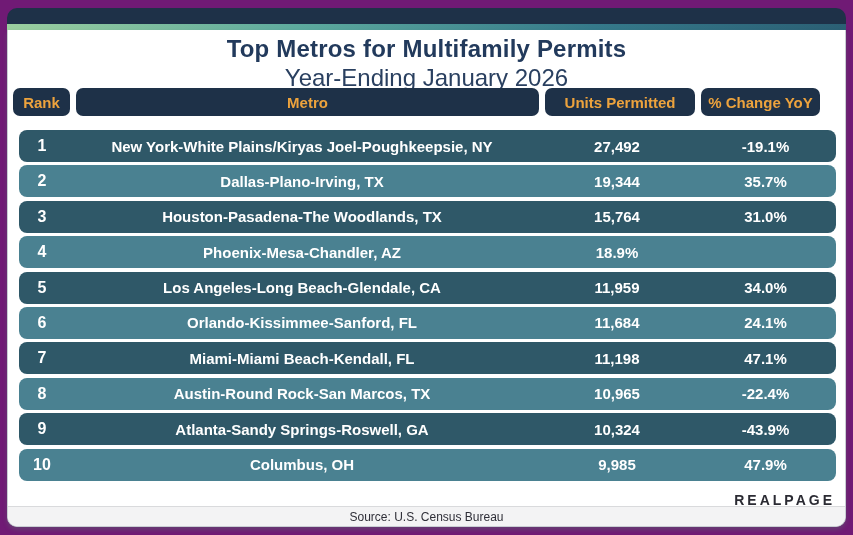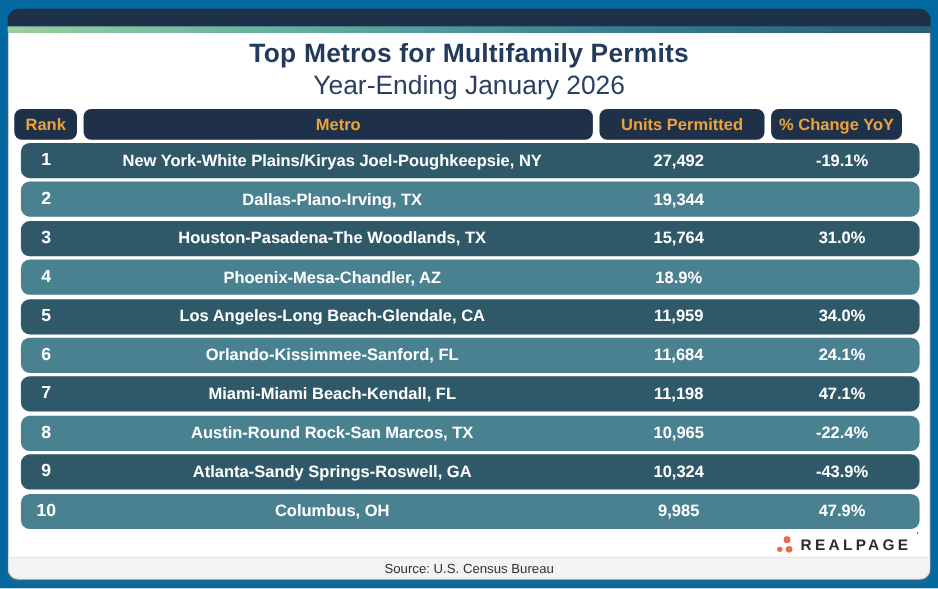--- a/index.html
+++ b/index.html
@@ -1,58 +1,58 @@
 <!DOCTYPE html>
 <html><head>
 <meta charset="utf-8">
 <style>
   * { margin:0; padding:0; box-sizing:border-box; }
   html,body { width:853px; height:535px; background:#ffffff; overflow:hidden;
               font-family:"Liberation Sans", sans-serif; }
-  .stage { position:relative; width:853px; height:535px; background:#0369a1; }
+  .stage { position:relative; width:853px; height:535px; background:#701a75; }
 
   
   .top-bar { position:absolute; left:7px; top:8px; width:839px; height:16px;
              background:#1e3148; border-radius:10px 10px 0 0; }
   .grad-strip { position:absolute; left:7px; top:24px; width:839px; height:6px;
                 background:linear-gradient(to right,#9bcf9f,#5daa9e 35%,#35798a 70%,#2b5f74); }
 
   
   .card { position:absolute; left:7px; top:30px; width:839px; height:497px;
           background:#ffffff; border:1px solid #c9ced3; border-top:none;
           border-radius:0 0 10px 10px; box-shadow:0 3px 4px rgba(90,100,110,.45); }
 
   .title { position:absolute; left:0; top:5px; width:100%; text-align:center;
            font-size:24px; font-weight:bold; color:#223a5c; letter-spacing:.2px; }
   .subtitle { position:absolute; left:0; top:34px; width:100%; text-align:center;
               font-size:24px; font-weight:400; color:#2a4060; }
 
   
-  .thead { position:absolute; left:0; top:69px; width:100%; height:28px; }
+  .thead { position:absolute; left:0; top:58px; width:100%; height:28px; }
   .pill { position:absolute; height:28px; background:#1e3148; border-radius:7px;
           color:#eda33d; font-size:15px; font-weight:bold; display:flex;
           align-items:center; justify-content:center; }
   .pill-rank   { left:5px;   width:57px;  }
   .pill-metro  { left:68px;  width:463px; }
   .pill-units  { left:537px; width:150px; }
   .pill-change { left:693px; width:119px; }
 
   
   .rows { position:absolute; left:11px; top:100px; width:817px; }
   .row { width:817px; height:32px; margin-bottom:3.4px; border-radius:8px;
          display:grid; grid-template-columns:46px 474px 156px 141px;
          align-items:center; color:#ffffff; font-size:15px; font-weight:bold; }
   .row:nth-child(odd)  { background:#2f5868; }
   .row:nth-child(even) { background:#4a8191; }
   .cell { text-align:center; white-space:nowrap; }
   .cell-rank { font-size:16px; }
 
   
   .brand { position:absolute; right:10px; top:457px; height:20px;
-           display:flex; align-items:flex-start; gap:5px; }
+           display:flex; align-items:flex-start; gap:5px;flex-direction:column; }
   .brand-text { font-size:14px; font-weight:bold; letter-spacing:3px; color:#2b2b33; }
   .brand-tm { font-size:8px; color:#2b2b33; vertical-align:top; position:relative; top:-5px; letter-spacing:0; }
   .src-strip { position:absolute; left:0; bottom:0; width:100%; height:20px;
                background:#f3f3f4; border-top:1px solid #d9dadc;
                border-radius:0 0 9px 9px; display:flex; align-items:center;
                justify-content:center; font-size:12px; color:#2f2f38; }
 </style>
 </head>
 <body>
 
@@ -75,20 +75,21 @@
       <div class="row">
         <div class="cell cell-rank">1</div>
         <div class="cell">New York-White Plains/Kiryas Joel-Poughkeepsie, NY</div>
         <div class="cell">27,492</div>
         <div class="cell">-19.1%</div>
       </div>
       <div class="row">
         <div class="cell cell-rank">2</div>
         <div class="cell">Dallas-Plano-Irving, TX</div>
         <div class="cell">19,344</div>
+        <div class="cell">35.7%</div>
       </div>
       <div class="row">
         <div class="cell cell-rank">3</div>
         <div class="cell">Houston-Pasadena-The Woodlands, TX</div>
         <div class="cell">15,764</div>
         <div class="cell">31.0%</div>
       </div>
       <div class="row">
         <div class="cell cell-rank">4</div>
         <div class="cell">Phoenix-Mesa-Chandler, AZ</div>

